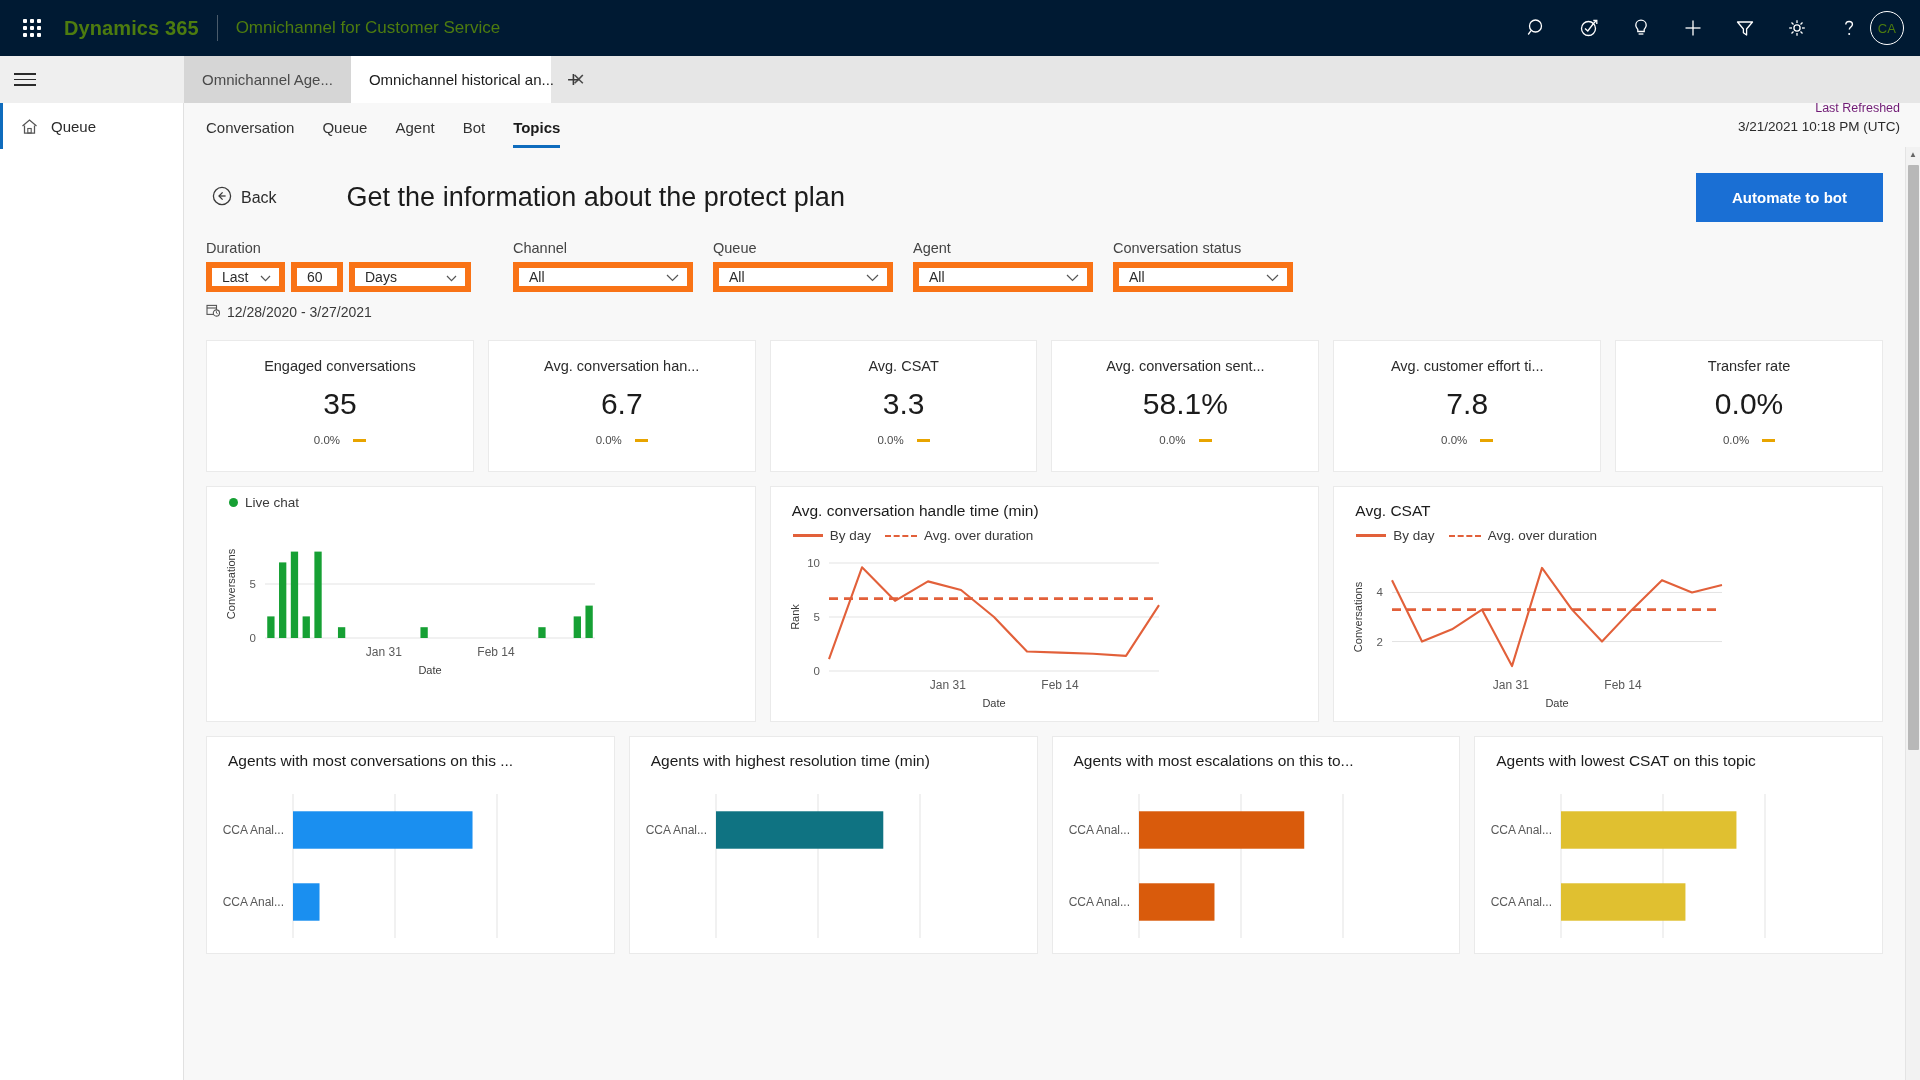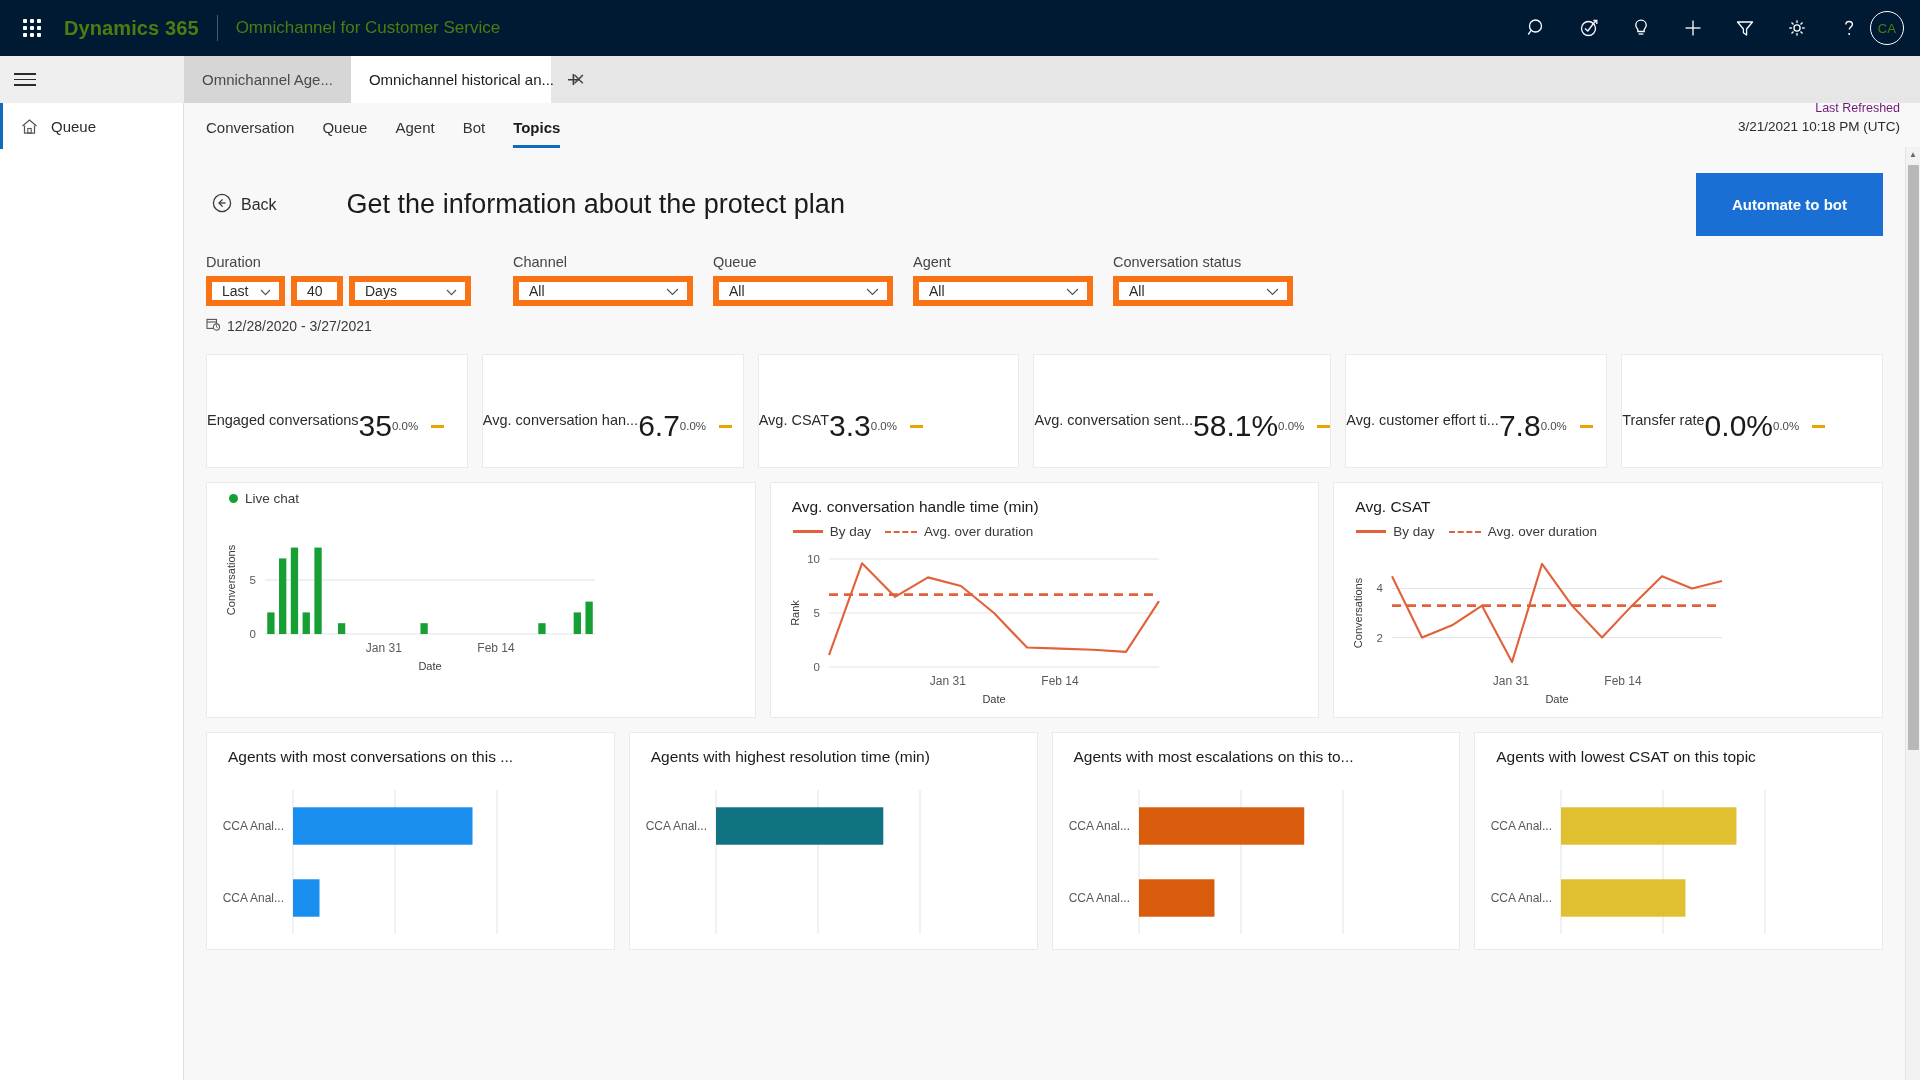--- a/index.html
+++ b/index.html
@@ -85,21 +85,21 @@
   
   .scrollwrap { flex: 1; display: flex; min-height: 0; }
   .dash { flex: 1; padding: 12px 22px 0 22px; overflow: hidden; min-width: 0; }
 
   .pagehead { display: flex; align-items: center; margin: 14px 0 4px 0; }
   .backbtn { display: flex; align-items: center; gap: 9px; font-size: 16px; color: #2b2b2b; cursor: pointer; margin-left: 6px; }
   .pagetitle { font-size: 27px; color: #1b1b1b; margin-left: 70px; font-weight: normal; }
   .automate {
     margin-left: auto; background: #1a6fd4; color: #fff;
     font-size: 15px; font-weight: bold; border: none;
-    padding: 23px 36px; cursor: pointer; font-family: inherit;
+    padding: 16px 36px; cursor: pointer; font-family: inherit;
   }
 
   
   .filters { display: flex; margin-top: 18px; }
   .filter { margin-right: 20px; }
   .filter-label { font-size: 14.5px; color: #444; margin-bottom: 6px; }
   .ddrow { display: flex; gap: 6px; }
   .dd {
     height: 30px; background: #fff; border: 6px solid #f97316;
     display: flex; align-items: center; justify-content: space-between;
@@ -109,21 +109,21 @@
   .dd.w-last { width: 79px; }
   .dd.w-num { width: 52px; justify-content: flex-start; }
   .dd.w-days { width: 122px; }
   .dd.w-std { width: 180px; }
   .daterange { display: flex; align-items: center; gap: 7px; margin-top: 11px; font-size: 14px; color: #3a3a3a; }
 
   
   .kpirow { display: flex; gap: 14px; margin-top: 20px; }
   .kpi {
     flex: 1; background: #fff; border: 1px solid #eaeaea;
-    height: 114px; display: flex; flex-direction: row; align-items: center;
+    height: 132px; display: flex; flex-direction: column; align-items: center;
     padding-top: 17px;
   }
   .kpi-title { font-size: 14.5px; color: #2b2b2b; white-space: nowrap; overflow: hidden; }
   .kpi-value { font-size: 30px; color: #1b1b1b; margin-top: 13px; font-weight: normal; }
   .kpi-delta { display: flex; align-items: center; gap: 13px; margin-top: 13px; }
   .kpi-pct { font-size: 11.5px; color: #4a4a4a; }
   .kpi-dash { width: 13px; height: 3px; background: #e8a400; display: block; }
 
   
   .chartrow { display: flex; gap: 14px; margin-top: 14px; }
@@ -292,21 +292,21 @@
           <div class="filter">
             <div class="filter-label">Duration</div>
             <div class="ddrow">
               <div class="dd w-last">
                 <span>Last</span>
                 <span class="chev"><svg width="11" height="7" viewBox="0 0 11 7">
                       <polyline points="1,1 5.5,5.6 10,1" fill="none" stroke="#555" stroke-width="1.2"></polyline>
                     </svg></span>
               </div>
               <div class="dd w-num">
-                <span>40</span>
+                <span>60</span>
               </div>
               <div class="dd w-days">
                 <span>Days</span>
                 <span class="chev"><svg width="11" height="7" viewBox="0 0 11 7">
                       <polyline points="1,1 5.5,5.6 10,1" fill="none" stroke="#555" stroke-width="1.2"></polyline>
                     </svg></span>
               </div>
             </div>
           </div>
 

